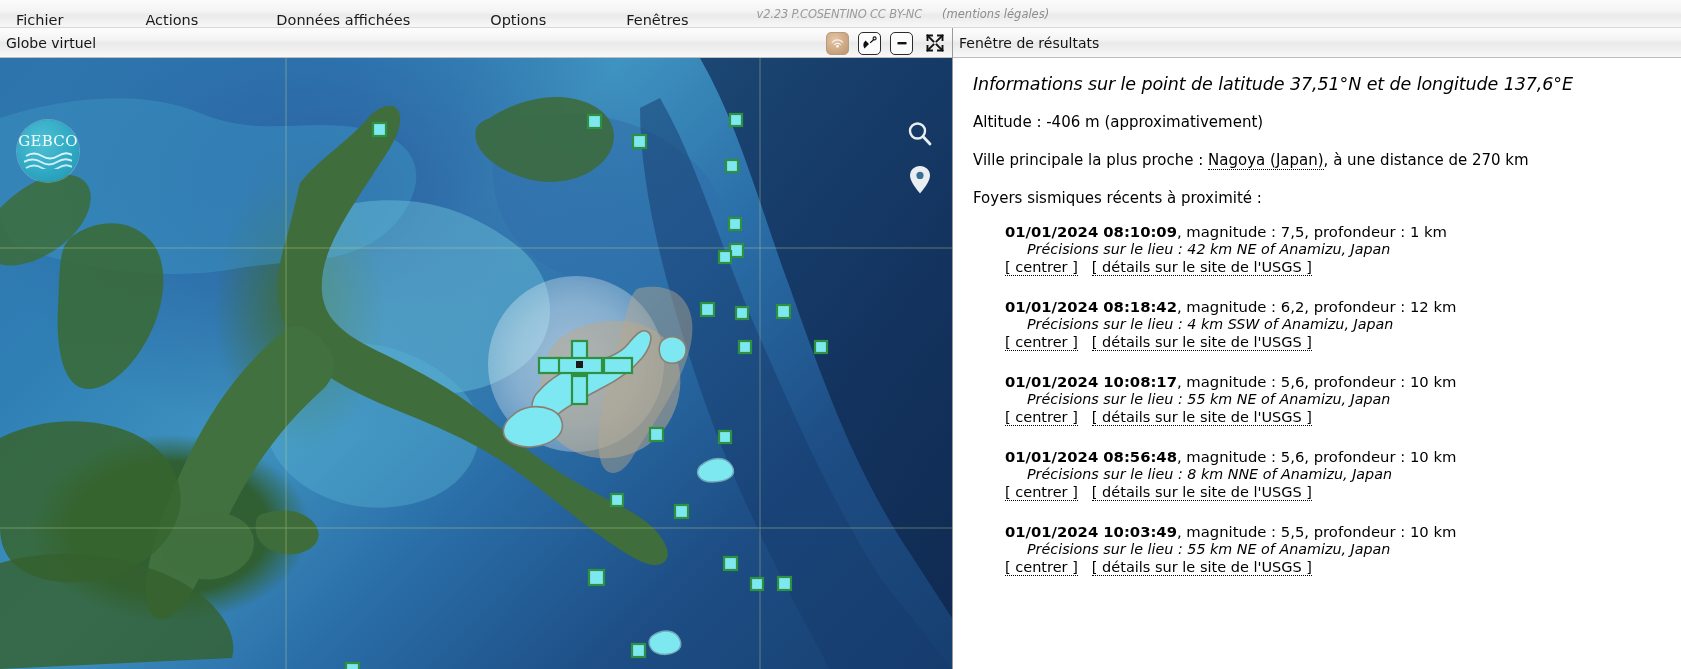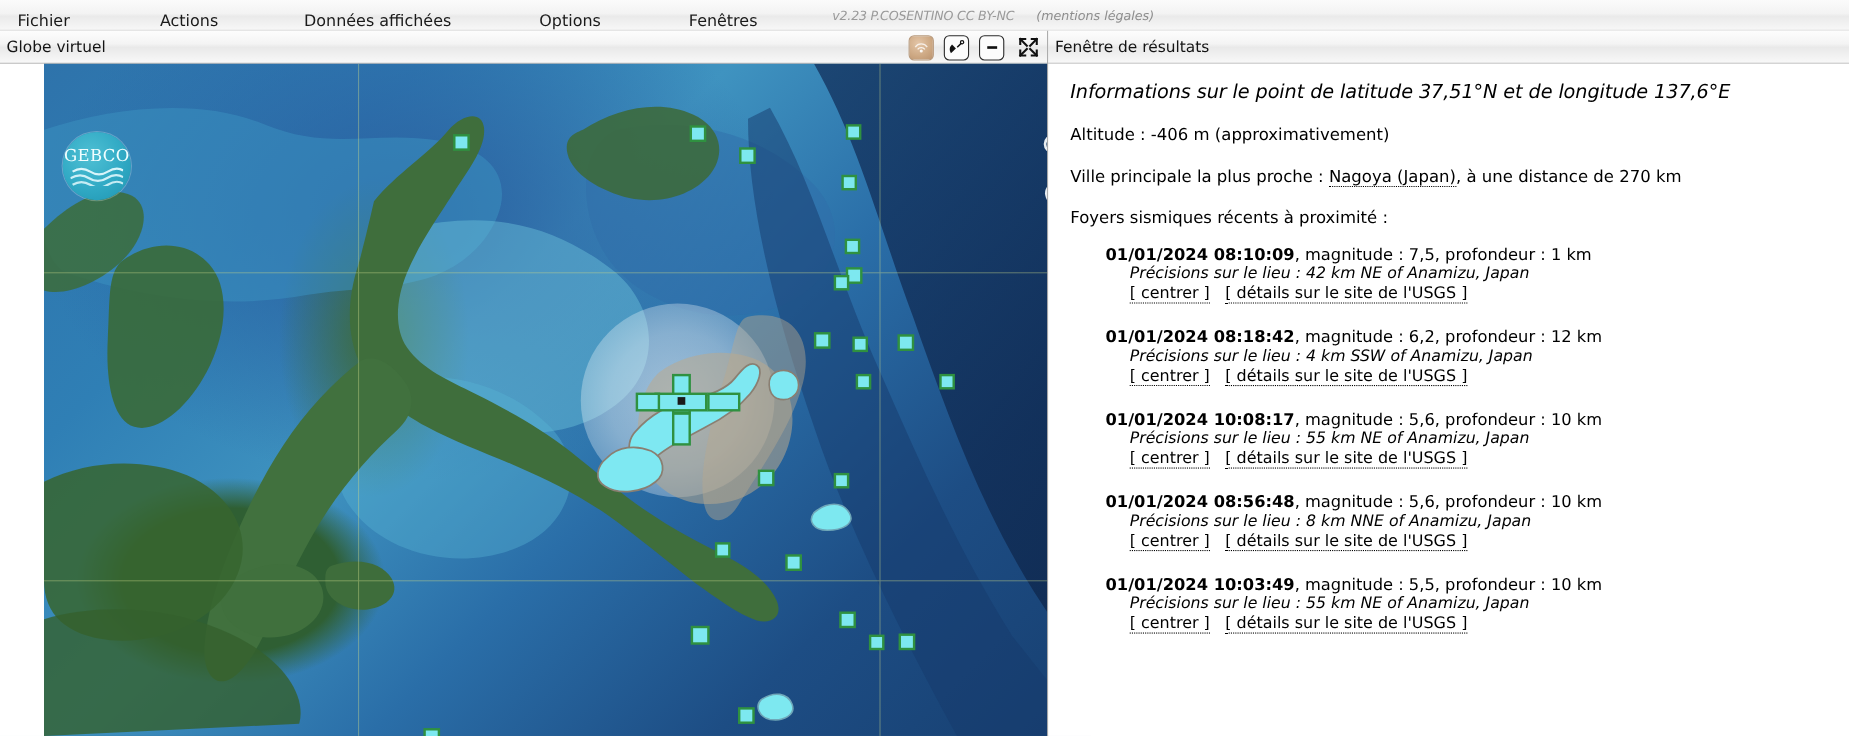--- a/index.html
+++ b/index.html
@@ -72,21 +72,20 @@
     border: 1.6px solid #2b2b2b;
   }
   .tb-btn.plain { background: transparent; border: none; width: 26px; height: 26px; }
 
   
   .map {
     position: relative;
     width: 952px; height: 611px;
     overflow: hidden;
     background: #1d4f7a;
-    margin-left: 40px;
   }
   .map-bg {
     position: absolute; inset: 0;
     background:
       radial-gradient(ellipse 180px 120px at 170px 470px, #2f5f33 0%, #2f5f33 55%, rgba(47,95,51,0) 78%),
       radial-gradient(ellipse 120px 200px at 300px 250px, #3d6b3b 0%, rgba(61,107,59,0) 72%),
       radial-gradient(ellipse 420px 300px at 330px 140px, #2a5fa0 0%, rgba(42,95,160,0) 80%),
       linear-gradient(135deg, #2e73ab 0%, #2f7fb5 22%, #3f93c0 40%, #2a6ea8 58%, #1d4d84 78%, #173f70 100%);
   }
   .map-svg { position: absolute; inset: 0; }
@@ -144,21 +143,21 @@
   .quake {
     margin: 0 0 22px 32px;
   }
   .quake-head { font-size: 14.8px; color: #000; white-space: nowrap; }
   .quake-head .dt { font-weight: bold; }
   .quake-place {
     font-size: 14.3px; font-style: italic; color: #000;
     margin-left: 22px; margin-top: 1px; white-space: nowrap;
   }
   .quake-actions {
-    margin-left: 22px; margin-top: 2px;
+    margin-top: 2px;
     display: flex; gap: 14px;
   }
   .quake-actions span {
     font-size: 14.5px; color: #000;
     border-bottom: 1px dotted #000;
     cursor: pointer; white-space: nowrap;
   }
 </style>
 </head>
 <body>

